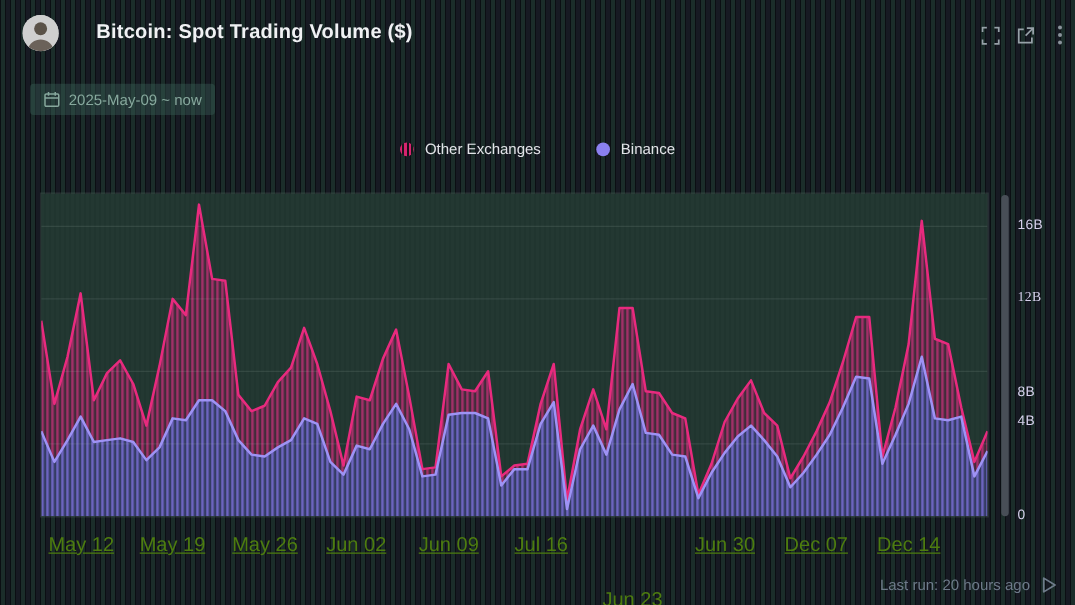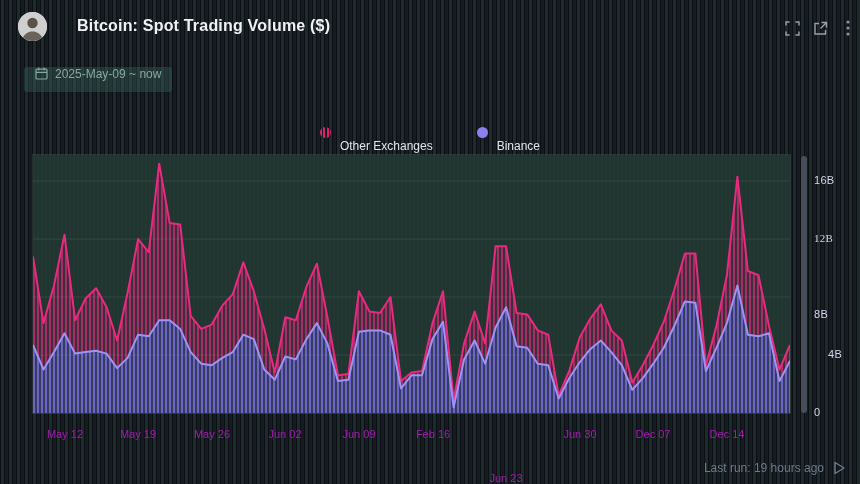--- a/index.html
+++ b/index.html
@@ -12,37 +12,37 @@
         #1b2d2a 1px,#1b2d2a 4px,
         #0b0e13 4px,#0b0e13 5px,
         #171a23 5px,#171a23 8px);
   }
   .header{position:absolute;left:0;top:0;width:100%;height:52px;display:flex;align-items:center;}
   .avatar{position:absolute;left:18px;top:12px;width:29px;height:29px;border-radius:50%;
     background:#c9c9c9;overflow:hidden;display:flex;align-items:flex-end;justify-content:center;}
   .avatar svg{display:block;}
   .title{position:absolute;left:58px;top:17px;font-size:16px;font-weight:700;color:#f0f1f4;letter-spacing:.2px;margin-left:19px;}
   .hdr-btn{position:absolute;top:18px;width:20px;height:20px;display:flex;align-items:center;justify-content:center;cursor:pointer;}
-  .chip{position:absolute;left:24px;top:67px;height:25px;display:inline-flex;gap:7px;
+  .chip{position:absolute;left:24px;top:67px;height:25px;display:inline-flex;align-items:center;gap:7px;
     padding:0 11px;background:rgba(58,94,86,.42);border-radius:3px;cursor:pointer;}
   .chip span{font-size:12px;color:#87a89d;}
   .legend{position:absolute;left:0;top:112px;width:860px;display:flex;justify-content:center;gap:44px;}
   .legend-item{display:flex;align-items:center;gap:9px;cursor:pointer;}
   .legend-item .dot{width:11px;height:11px;border-radius:50%;}
-  .legend-item .lbl{font-size:12px;color:#e2e3e8;margin-top:27px;}
+  .legend-item .lbl{font-size:12px;color:#e2e3e8;}
   .plot{position:absolute;left:33px;top:155px;width:757px;height:258px;
     background:#20352f;
     background-image:repeating-linear-gradient(90deg,rgba(255,255,255,0.016) 0 2px,rgba(0,0,0,0) 2px 4px);
     outline:1px solid rgba(95,115,110,.30);}
   .plot svg{position:absolute;left:0;top:0;}
   .vscroll{position:absolute;left:801px;top:156px;width:6px;height:257px;border-radius:3px;background:#484e57;cursor:pointer;}
   .ylabels{position:absolute;left:814px;top:155px;width:44px;height:258px;}
   .ylabels div{position:absolute;font-size:11px;color:#d6d1ec;letter-spacing:.3px;}
   .xlabels{position:absolute;left:33px;top:428px;width:757px;height:16px;}
-  .xlabels div{position:absolute;transform:translateX(-50%);font-size:11px;color:#a21caf;white-space:nowrap;}
+  .xlabels div{position:absolute;transform:translateX(-50%);font-size:16px;color:#4d7c0f;white-space:nowrap;text-decoration:underline;}
   .footer{position:absolute;right:14px;bottom:9px;display:flex;align-items:center;gap:9px;}
   .footer .lr{font-size:12px;color:#6e7b8a;}
 </style>
 </head>
 <body>
 
 <div class="header">
   <div class="avatar">
     <svg width="29" height="29" viewBox="0 0 29 29">
       <rect width="29" height="29" fill="#cfcfcf"></rect>
@@ -119,36 +119,36 @@
         <line x1="0" x2="757" y1="84.1" y2="84.1" stroke="rgba(190,205,200,0.12)" stroke-width="1"></line>
         <line x1="0" x2="757" y1="26.1" y2="26.1" stroke="rgba(190,205,200,0.12)" stroke-width="1"></line>
       </g>
     <path d="M0.0,101.5 L10.5,168.1 L21.0,130.4 L31.5,79.7 L42.1,165.2 L52.6,143.5 L63.1,133.3 L73.6,152.2 L84.1,185.5 L94.6,137.7 L105.1,84.1 L115.7,97.1 L126.2,8.7 L136.7,68.1 L147.2,69.6 L157.7,160.9 L168.2,173.9 L178.7,169.6 L189.3,150.7 L199.8,139.1 L210.3,107.3 L220.8,136.2 L231.3,173.9 L241.8,217.4 L252.3,162.3 L262.8,165.2 L273.4,131.9 L283.9,108.7 L294.4,162.3 L304.9,220.3 L315.4,218.9 L325.9,136.2 L336.4,156.5 L347.0,158.0 L357.5,142.0 L368.0,226.1 L378.5,217.4 L389.0,216.0 L399.5,168.1 L410.0,136.2 L420.6,245.0 L431.1,188.4 L441.6,156.5 L452.1,188.4 L462.6,91.3 L473.1,91.3 L483.6,158.0 L494.2,159.4 L504.7,175.4 L515.2,179.7 L525.7,240.6 L536.2,216.0 L546.7,182.6 L557.2,163.8 L567.8,149.3 L578.3,175.4 L588.8,185.5 L599.3,227.6 L609.8,210.2 L620.3,189.9 L630.8,166.7 L641.3,134.8 L651.9,98.6 L662.4,98.6 L672.9,210.2 L683.4,171.0 L693.9,120.3 L704.4,21.7 L714.9,116.0 L725.5,120.3 L736.0,171.0 L746.5,214.5 L757.0,189.9" fill="none" stroke="#e82a7e" stroke-width="2" stroke-linejoin="round"></path>
     <path d="M0.0,189.9 L10.5,214.5 L21.0,197.1 L31.5,178.3 L42.1,198.6 L52.6,197.1 L63.1,195.7 L73.6,198.6 L84.1,213.1 L94.6,202.9 L105.1,179.7 L115.7,181.2 L126.2,165.2 L136.7,165.2 L147.2,173.9 L157.7,197.1 L168.2,208.7 L178.7,210.2 L189.3,202.9 L199.8,197.1 L210.3,179.7 L220.8,184.1 L231.3,214.5 L241.8,224.7 L252.3,201.5 L262.8,204.4 L273.4,184.1 L283.9,168.1 L294.4,188.4 L304.9,226.1 L315.4,224.7 L325.9,176.8 L336.4,175.4 L347.0,175.4 L357.5,179.7 L368.0,233.4 L378.5,220.3 L389.0,220.3 L399.5,184.1 L410.0,166.7 L420.6,252.2 L431.1,204.4 L441.6,185.5 L452.1,208.7 L462.6,172.5 L473.1,152.2 L483.6,191.3 L494.2,192.8 L504.7,208.7 L515.2,210.2 L525.7,243.5 L536.2,223.2 L546.7,207.3 L557.2,194.2 L567.8,185.5 L578.3,197.1 L588.8,210.2 L599.3,234.8 L609.8,223.2 L620.3,208.7 L630.8,192.8 L641.3,171.0 L651.9,146.4 L662.4,147.8 L672.9,216.0 L683.4,192.8 L693.9,168.1 L704.4,130.4 L714.9,179.7 L725.5,181.2 L736.0,178.3 L746.5,226.1 L757.0,205.8" fill="none" stroke="#9e93f5" stroke-width="2" stroke-linejoin="round"></path>
   </svg>
   </div>
 <div class="vscroll"></div>
 <div class="ylabels" id="ylabels">
     <div style="top: 251px;">0</div>
-    <div style="top: 193px; padding-left: 14px;">4B</div>
+    <div style="top: 176px;">4B</div>
     <div style="top: 153px;">8B</div>
     <div style="top: 77px; font-family: Liberation Serif, serif;">12B</div>
     <div style="top: 19px;">16B</div>
   </div>
 <div class="xlabels" id="xlabels">
     <div style="left: 32px;">May 12</div>
     <div style="left: 105px;">May 19</div>
     <div style="left: 179px;">May 26</div>
     <div style="left: 252px;">Jun 02</div>
     <div style="left: 326px;">Jun 09</div>
-    <div style="left: 400px;">Feb 16</div>
+    <div style="left: 400px;">Jul 16</div>
     <div style="left: 473px; margin-top: 44px;">Jun 23</div>
     <div style="left: 547px;">Jun 30</div>
     <div style="left: 620px;">Dec 07</div>
     <div style="left: 694px;">Dec 14</div>
   </div>
 
 <div class="footer">
-  <span class="lr">Last run: 19 hours ago</span>
+  <span class="lr">Last run: 20 hours ago</span>
   <svg width="13" height="14" viewBox="0 0 13 14" style="cursor:pointer">
     <path d="M2 1.5 11 7 2 12.5Z" fill="none" stroke="#6e7b8a" stroke-width="1.4" stroke-linejoin="round"></path>
   </svg>
 </div>
 
 </body></html>

